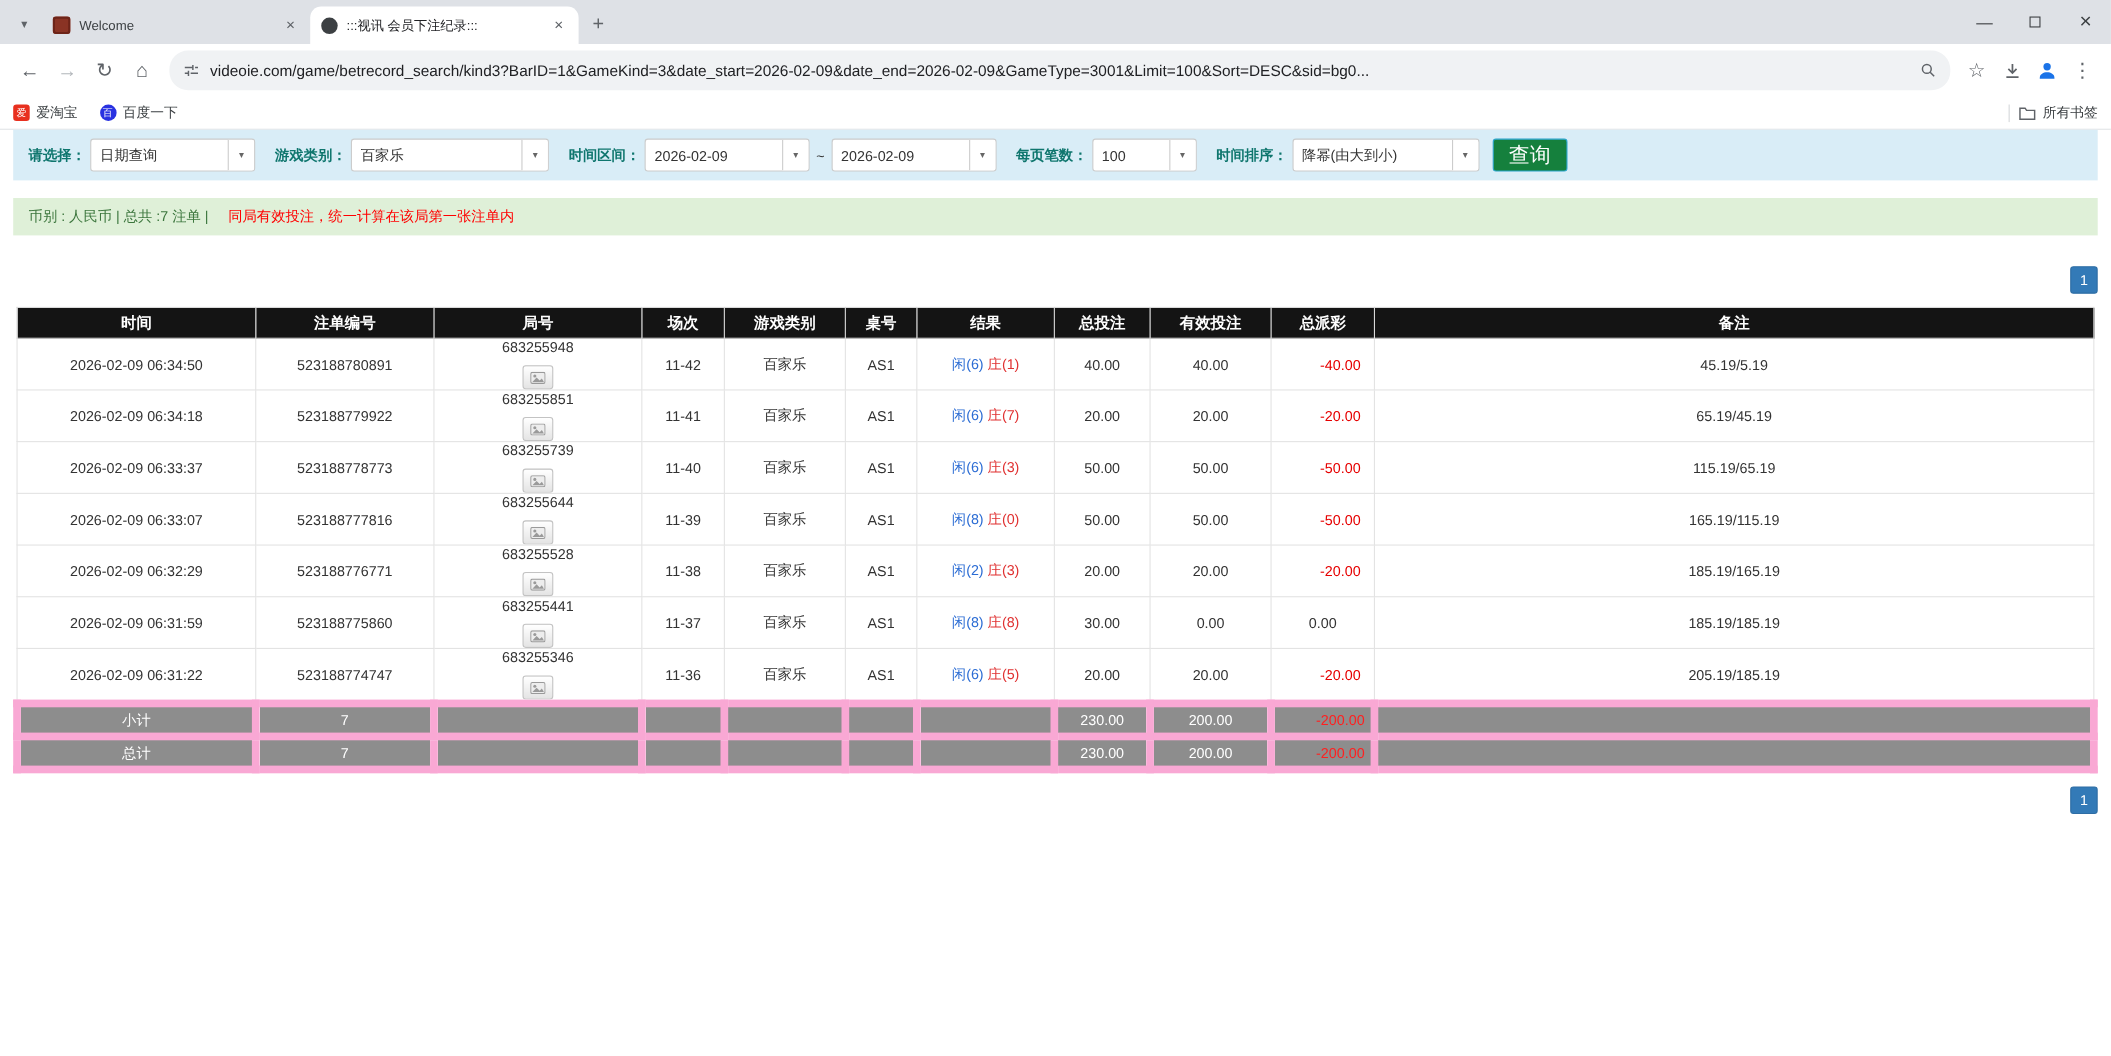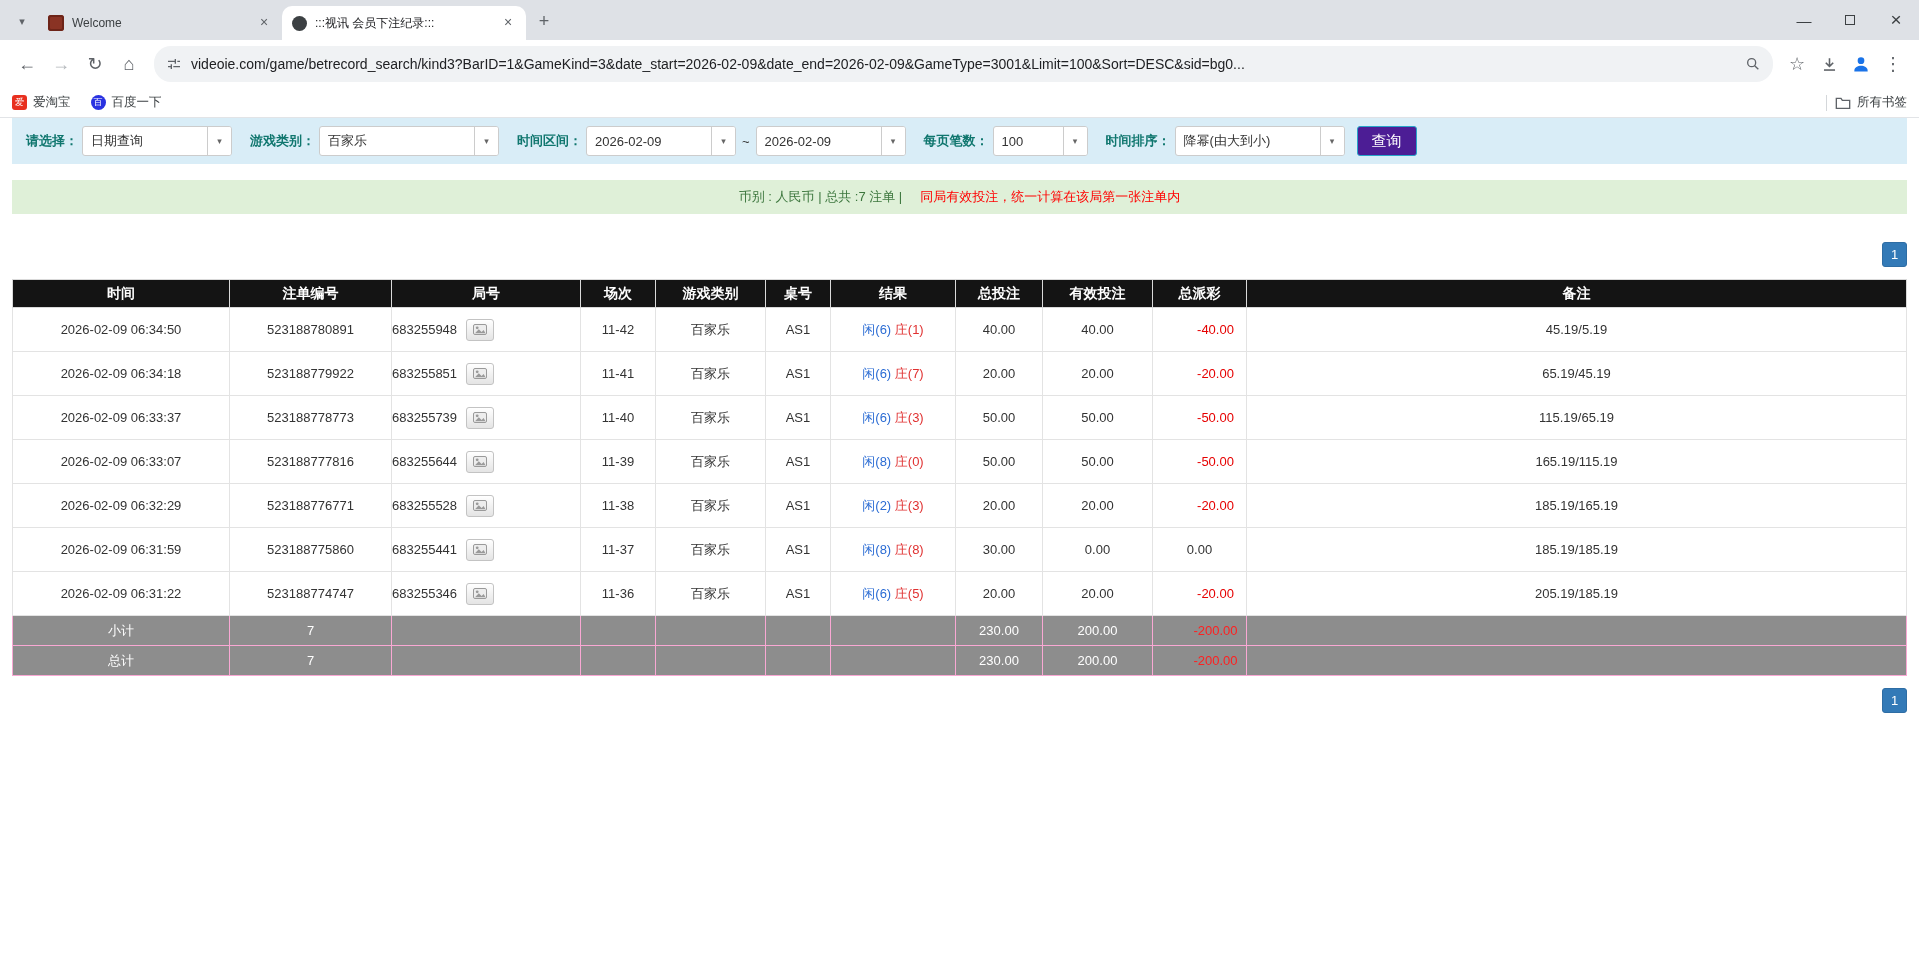--- a/index.html
+++ b/index.html
@@ -54,48 +54,48 @@
   .flabel { font-size:13px; font-weight:bold; color:#0f766e; white-space:nowrap; margin:0 4px 0 18px; }
   .flabel.first { margin-left:4px; }
   .combo { display:flex; height:30px; background:#fff; border:1px solid #ccc; border-radius:3px;
     overflow:hidden; align-items:stretch; }
   .combo .val { padding:0 8px; font-size:13px; color:#333; flex:1; display:flex; align-items:center;
     white-space:nowrap; overflow:hidden; }
   .combo .caret { width:24px; border-left:1px solid #ccc; display:flex; align-items:center; justify-content:center;
     color:#666; font-size:9px; background:#fff; }
   .w130{width:150px;} .w180{width:180px;} .w150{width:150px;} .w95{width:95px;} .w190{width:170px;}
   .range-sep { margin:0 6px; font-size:13px; color:#333; }
-  .btn-query { margin-left:12px; height:30px; padding:0 14px; background:#4c1d95; border:1px solid #28a4c9;
-    border-radius:3px; color:#fff; font-size:15px; cursor:pointer; }
+  .btn-query { margin-left:12px; height:30px; padding:0 14px; background:#15803d; border:1px solid #28a4c9;
+    border-radius:3px; color:#fff; font-size:19px; cursor:pointer; }
 
   .greenbar { margin-top:16px; background:#dff0d8; height:34px; display:flex; align-items:center;
-    justify-content:center; padding:0 14px; font-size:13px; }
+    justify-content:flex-start; padding:0 14px; font-size:13px; }
   .greenbar .gleft  { color:#3c763d; }
   .greenbar .gright { color:#ff0000;margin-left:18px; }
 
   .pager { display:flex; justify-content:flex-end; }
   .pager.top { margin:28px 0 12px; }
   .pager.bottom { margin:12px 0 0; }
   .page-btn { min-width:25px; height:25px; padding:0 7px; background:#337ab7; border:1px solid #2e6da4;
     border-radius:3px; color:#fff; font-size:13px; display:flex; align-items:center; justify-content:center; cursor:pointer; }
 
   table.report { width:100%; border-collapse:collapse; table-layout:fixed; }
   table.report th { background:#141414; color:#fff; font-size:14px; font-weight:bold; height:28px;
     border:1px solid #d9d9d9; text-align:center; }
   table.report td { font-size:13px; color:#333; text-align:center; height:44px;
     border:1px solid #e3e3e3; background:#fff; overflow:hidden; white-space:nowrap; }
-  .round-inner { display:flex; align-items:center; justify-content:flex-start; gap:9px; }
+  .round-inner { display:flex; align-items:center; justify-content:space-between; gap:9px;flex-direction:column; }
   .replay-btn { width:28px; height:22px; border:1px solid #c3c3c3; border-radius:3px;
     background:linear-gradient(#ffffff,#e4e4e4); display:inline-flex; align-items:center; justify-content:center;
     padding:0; cursor:pointer; }
   .blue-val { color:#337ab7; cursor:pointer; }
   .res-p { color:#2b6cd4; }
   .res-b { color:#e03131; }
   td.payout.neg { color:#e60000;padding-left:32px; }
-  tr.foot td { background:#8d8d8d; color:#fff; height:30px; border:1px solid #f9a8d4; }
+  tr.foot td { background:#8d8d8d; color:#fff; height:30px; border:7px solid #f9a8d4; }
   tr.foot td.payout.neg { color:#ff2020; }
 </style>
 </head>
 <body>
 
 <div class="tabstrip">
   <div class="tab-search">▾</div>
 
   <div class="tab">
     <span class="fav-welcome"></span>

